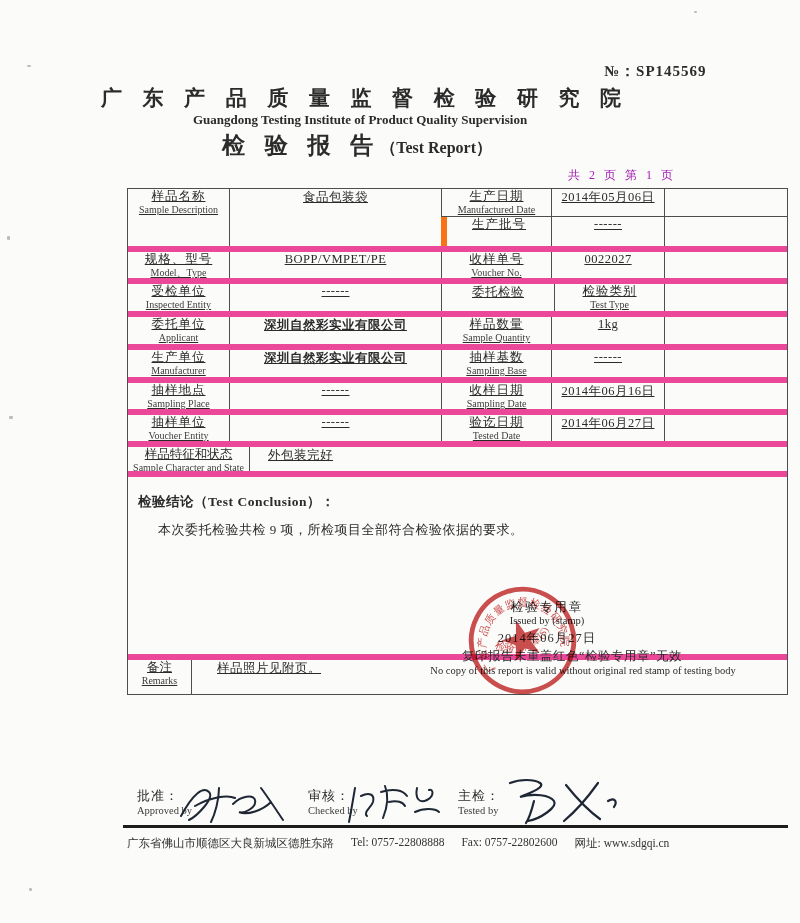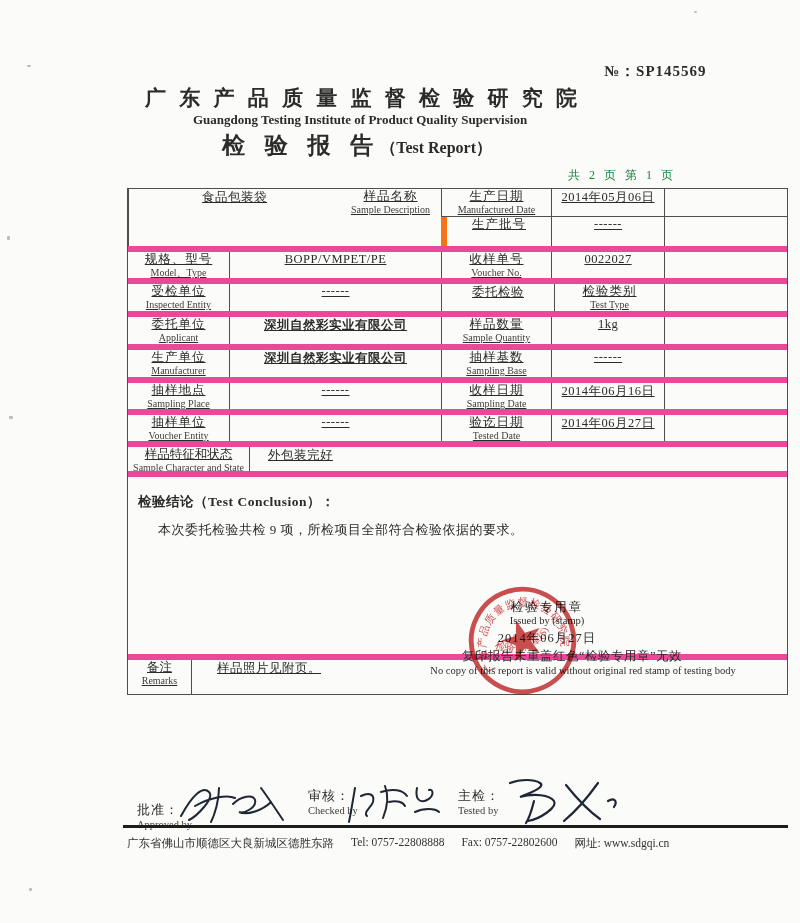--- a/index.html
+++ b/index.html
@@ -7,26 +7,26 @@
   #page{
     position:relative;width:800px;height:923px;margin:0 auto;
     background:#fbfbfa;overflow:hidden;
     font-family:"Liberation Serif","DejaVu Serif",serif;
     color:#2b2b2b;
   }
   .abs{position:absolute;}
   .centerx{transform:translateX(-50%);white-space:nowrap;}
   
   .report-no{left:604px;top:62px;font-size:15px;font-weight:bold;letter-spacing:1px;}
-  .cn-title{left:363px;top:84px;font-size:21px;font-weight:bold;letter-spacing:4px;}
+  .cn-title{left:363px;top:84px;font-size:21px;font-weight:bold;letter-spacing:4px;font-family:Liberation Mono, monospace;}
   .en-title{left:360px;top:112px;font-size:13px;font-weight:bold;}
   .doc-title{left:357px;top:130px;font-size:23px;font-weight:bold;}
   .doc-title .cn{letter-spacing:7px;}
   .doc-title .en{font-size:16px;letter-spacing:0;}
-  .page-info{left:568px;top:167px;font-size:12px;letter-spacing:3px;color:#15803d;}
+  .page-info{left:568px;top:167px;font-size:12px;letter-spacing:3px;color:#a21caf;}
   
   .tbl{left:127px;top:188px;width:661px;border:1px solid #4e4e4e;box-sizing:border-box;background:transparent;}
   .row{display:flex;border-top:6px solid #ec4899;box-sizing:border-box;}
   .row.first{border-top:none;}
   .cell{border-left:1px solid #4e4e4e;box-sizing:border-box;display:flex;flex-direction:column;justify-content:flex-start;align-items:center;overflow:hidden;text-decoration:underline;}
   .cell.c1{border-left:none;}
   .cell .cn{font-size:12.5px;line-height:15px;letter-spacing:1px;}
   .cell .en{font-size:10px;line-height:12px;color:#3d3d3d;letter-spacing:0;}
   .cell .val{font-size:12.5px;letter-spacing:.5px;}
   .cell.left-align{align-items:flex-start;padding-left:18px;}
@@ -45,21 +45,21 @@
   .issued-cn{left:547px;top:599px;font-size:12.5px;letter-spacing:2px;}
   .issued-en{left:547px;top:615px;font-size:10.5px;}
   .issue-date{left:547px;top:630px;font-size:12.5px;letter-spacing:1px;}
   .copy-cn{left:572px;top:648px;font-size:12.5px;letter-spacing:.5px;}
   .copy-en{left:583px;top:665px;font-size:10.5px;}
   .stamp{left:450px;top:568px;mix-blend-mode:multiply;opacity:.85;pointer-events:none;}
   
   .siglabel{display:flex;flex-direction:column;}
   .siglabel .cn{font-size:13px;letter-spacing:1px;}
   .siglabel .en{font-size:10.5px;color:#3d3d3d;}
-  .sig-approved-label{left:137px;top:787px;margin-top:14px;}
+  .sig-approved-label{left:137px;top:787px;}
   .sig-checked-label{left:308px;top:787px;}
   .sig-tested-label{left:458px;top:787px;}
   .sig-svg{pointer-events:none;}
   
   .foot-line{left:123px;top:825px;width:665px;height:3px;background:#1d1d1d;}
   .footer{left:127px;top:836px;width:600px;font-size:11.5px;color:#333;display:flex;gap:17px;white-space:nowrap;}
   
   .speck{position:absolute;background:#8a8a8a;opacity:.55;border-radius:1px;}
 </style>
 </head>
@@ -75,26 +75,26 @@
 
   <div class="abs report-no"><span>№：</span><span>SP145569</span></div>
   <div class="abs centerx cn-title">广 东 产 品 质 量 监 督 检 验 研 究 院</div>
   <div class="abs centerx en-title">Guangdong Testing Institute of Product Quality Supervision</div>
   <div class="abs centerx doc-title"><span class="cn">检 验 报 告</span><span class="en">（Test Report）</span></div>
   <div class="abs page-info">共 2 页 第 1 页</div>
 
   <div class="abs tbl">
 
     <div class="row first" style="height:57px;">
-      <div class="cell w2">
-        <span class="val">食品包装袋</span>
-      </div>
       <div class="cell c1 w1">
         <span class="cn">样品名称</span>
         <span class="en">Sample Description</span>
+      </div>
+      <div class="cell w2">
+        <span class="val">食品包装袋</span>
       </div>
       <div class="subcol">
         <div class="subrow h28">
           <div class="cell w3" style="border-left:1px solid #4e4e4e;">
             <span class="cn">生产日期</span>
             <span class="en">Manufactured Date</span>
           </div>
           <div class="cell w4">
             <span class="val">2014年05月06日</span>
           </div>

